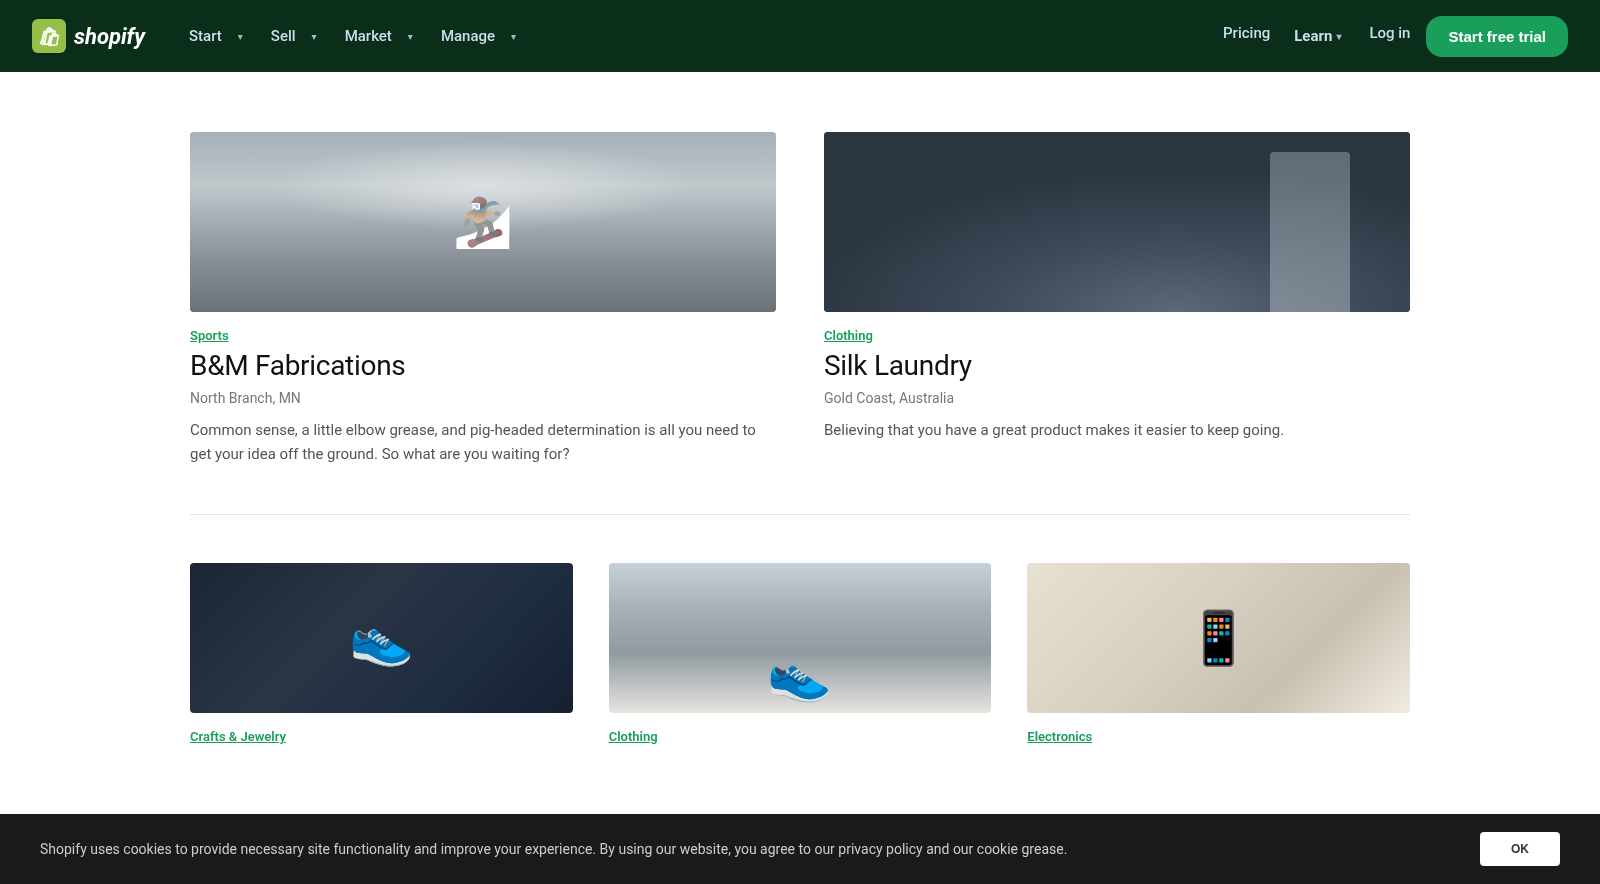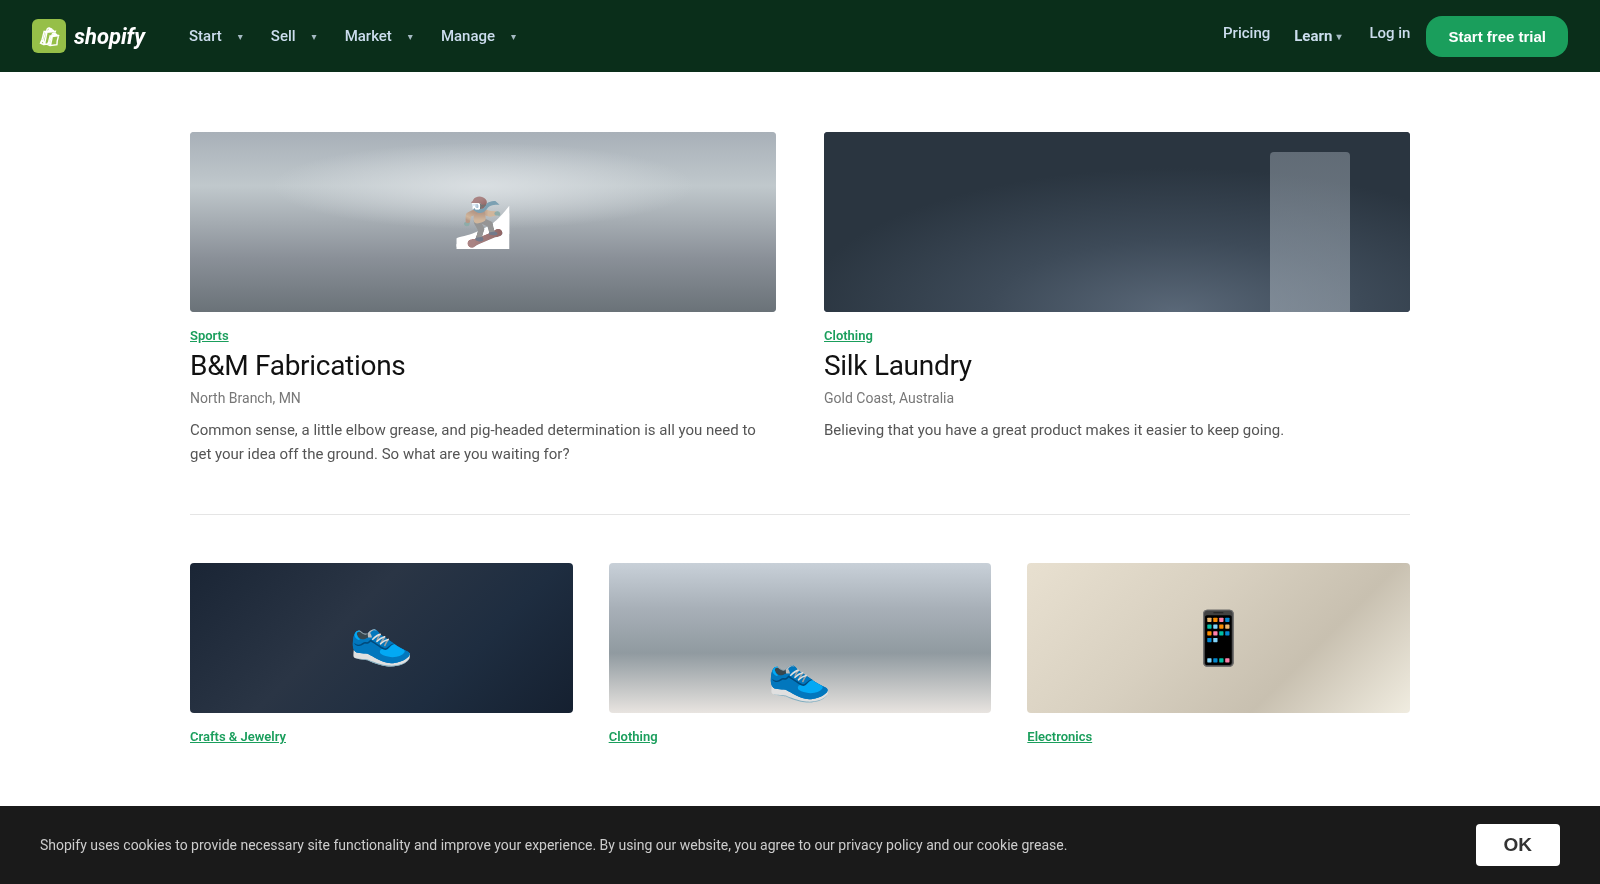--- a/index.html
+++ b/index.html
@@ -283,21 +283,21 @@
     .cookie-text a {
       color: #ccc;
       cursor: pointer;
     }
     .cookie-ok-btn {
       background: #fff;
       color: #333;
       border: none;
       border-radius: 4px;
       padding: 10px 28px;
-      font-size: 19px;
+      font-size: 12px;
       font-weight: 600;
       cursor: pointer;
       white-space: nowrap;
       min-width: 80px;
     }
   </style>
 </head>
 <body>
 
 <nav>

